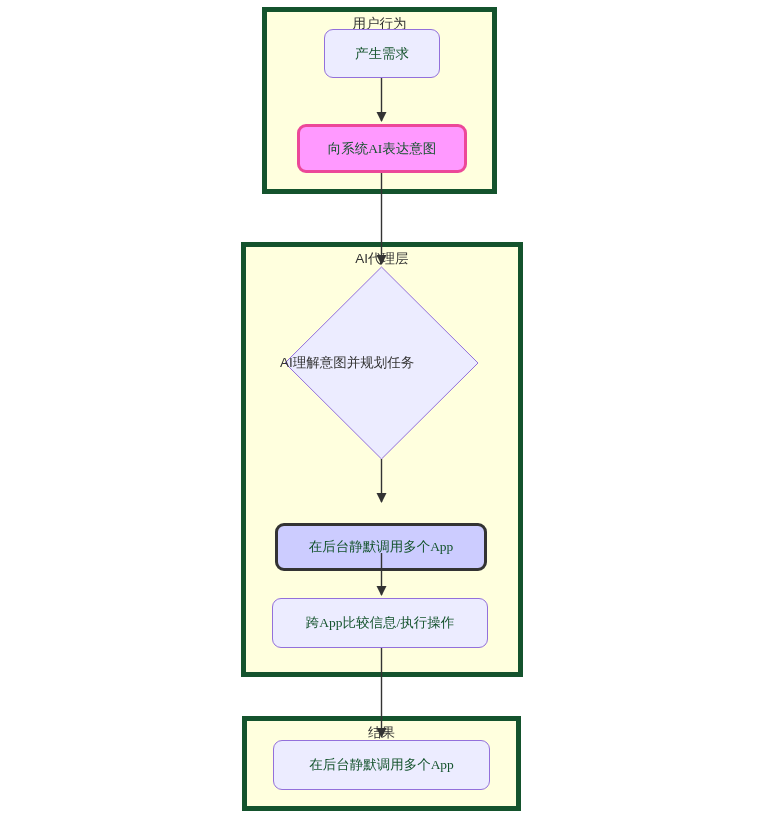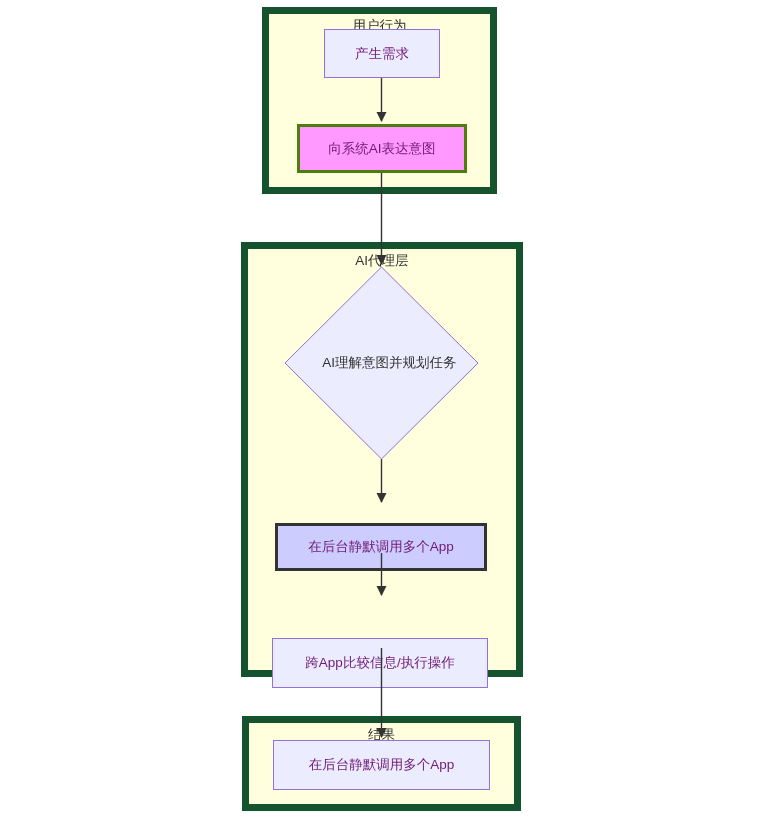--- a/index.html
+++ b/index.html
@@ -8,61 +8,62 @@
     width: 760px;
     height: 820px;
     background: #ffffff;
     font-family: "Liberation Sans", "DejaVu Sans", sans-serif;
     color: #333333;
     overflow: hidden;
   }
   .cluster {
     position: absolute;
     background: #ffffde;
-    border: 7px solid #14532d;
+    border: 5px solid #14532d;
     box-sizing: border-box;
   }
   .cluster-title {
     position: absolute;
     top: 3px;
     left: 0;
     width: 100%;
     text-align: center;
     font-size: 13.5px;
     color: #333333;
     line-height: 18px;
   }
   .node {
     position: absolute;
     box-sizing: border-box;
     background: #ececff;
     border: 1px solid #9370db;
-    border-radius: 0;
+    border-radius: 9px;
     display: flex;
     align-items: center;
     justify-content: center;
     font-size: 13.5px;
-    color: #701a75;
+    color: #14532d;
     text-align: center;
     z-index: 2;
+    font-family: Liberation Serif, serif;
   }
   .node.em-pink {
     background: #ff99ff;
-    border: 3px solid #4d7c0f;
+    border: 3px solid #ec4899;
   }
   .node.em-blue {
     background: #ccccff;
     border: 3px solid #333333;
   }
   .diamond-label {
     position: absolute;
-    left: 292px;
+    left: 280px;
     top: 354px;
     width: 195px;
-    text-align: center;
+    text-align: left;
     font-size: 13.5px;
     color: #333333;
     z-index: 4;
   }
   svg.overlay {
     position: absolute;
     left: 0;
     top: 0;
     width: 760px;
     height: 820px;
@@ -86,21 +87,21 @@
   <div class="cluster" style="left:242px; top:716px; width:279px; height:95px;">
     <div class="cluster-title">结果</div>
   </div>
 
   <div class="node" style="left:324px; top:29px; width:116px; height:49px;">产生需求</div>
 
   <div class="node em-pink" style="left:297px; top:124px; width:170px; height:49px;">向系统AI表达意图</div>
 
   <div class="node em-blue" style="left:275px; top:523px; width:212px; height:48px;">在后台静默调用多个App</div>
 
-  <div class="node" style="left:272px; top:598px; width:216px; height:50px;margin-top:40px;">跨App比较信息/执行操作</div>
+  <div class="node" style="left:272px; top:598px; width:216px; height:50px;">跨App比较信息/执行操作</div>
 
   <div class="node" style="left:273px; top:740px; width:217px; height:50px;">在后台静默调用多个App</div>
 
   <div class="diamond-label">AI理解意图并规划任务</div>
 
   <svg class="overlay" viewBox="0 0 760 820" xmlns="http://www.w3.org/2000/svg">
     <defs>
       <marker id="arrowhead" viewBox="0 0 10 10" refX="9" refY="5" markerWidth="7.5" markerHeight="7.5" orient="auto-start-reverse">
         <path d="M0,0 L10,5 L0,10 z" fill="#333333"></path>
       </marker>

